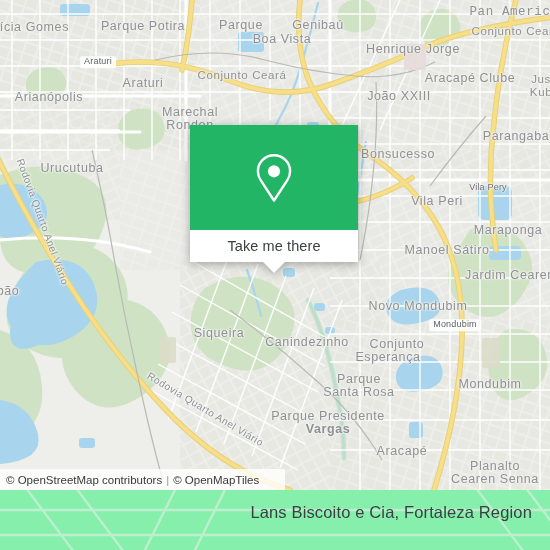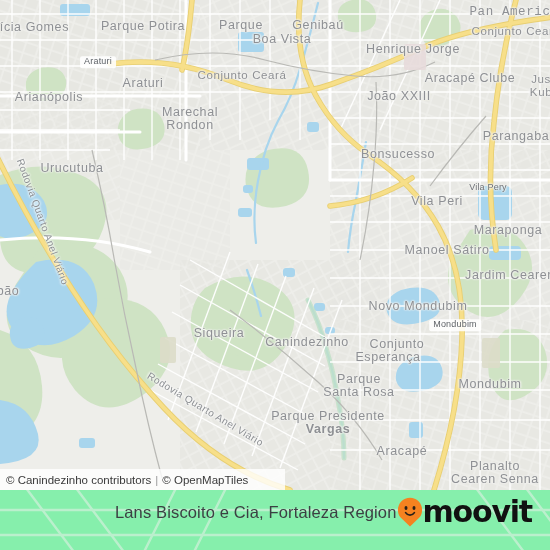--- a/index.html
+++ b/index.html
@@ -282,43 +282,46 @@
         <div class="maplabel lbl-lg" style="left: 328px; top: 430px; font-weight: bold;">Vargas</div>
         <div class="maplabel lbl-lg" style="left: 402px; top: 452px;">Aracapé</div>
         <div class="maplabel lbl-lg" style="left: 495px; top: 467px;">Planalto</div>
         <div class="maplabel lbl-lg" style="left: 495px; top: 480px;">Cearen Senna</div>
       </div>
     <div id="roadlabels-layer">
         <div class="maplabel lbl-road" style="left: 42px; top: 222px; transform: translate(-50%, -50%) rotate(70deg);">Rodovia Quarto Anel Viário</div>
         <div class="maplabel lbl-road" style="left: 205px; top: 410px; transform: translate(-50%, -50%) rotate(31deg);">Rodovia Quarto Anel Viário</div>
       </div>
 
+    <div class="popup">
+      <div class="popup-head">
+        <svg class="pin-icon" viewBox="0 0 42 52">
+          <path d="M21 3.2c-8.9 0-16.1 7.2-16.1 16.1 0 3.4 1.1 6.5 2.9 9.1L21 48.5l13.2-20.1c1.8-2.6 2.9-5.7 2.9-9.1C37.1 10.4 29.9 3.2 21 3.2z" fill="none" stroke="#ffffff" stroke-width="2.4" stroke-linejoin="round"></path>
+          <circle cx="21" cy="19.3" r="6.1" fill="#ffffff"></circle>
+        </svg>
+      </div>
+      <div class="popup-foot">
+        <span class="popup-foot-label">Take me there</span>
+        <span class="popup-tail"></span>
+      </div>
+    </div>
 
     <div class="attrib" style="width: 271px;">
-      <span class="attrib-text">© Canindezinho contributors</span>
+      <span class="attrib-text">© OpenStreetMap contributors</span>
       <span class="attrib-text attrib-sep">|</span>
       <span class="attrib-text">© OpenMapTiles</span>
     </div>
   </div>
 
   <div class="bottombar">
     <svg class="bottombar-wm" viewBox="0 0 550 60">
       <g stroke="#f0f0ee" stroke-width="2.4" fill="none">
         <path d="M20,-10 L80,70 M70,-10 L130,70 M470,-10 L530,70 M520,-10 L580,70"></path>
         <path d="M0,20 H550 M0,45 H550"></path>
         <path d="M180,-10 L140,70 M230,-10 L190,70"></path>
       </g>
     </svg>
 
     <span class="bottom-title">Lans Biscoito e Cia, Fortaleza Region</span>
 
-    <div class="brand">
-      <svg class="brand-pin" viewBox="0 0 26 30">
-        <path d="M13 0.8C6.3 0.8 0.9 6.2 0.9 12.9c0 2.6 0.8 5 2.2 7L13 29.4l9.9-9.5c1.4-2 2.2-4.4 2.2-7C25.1 6.2 19.7 0.8 13 0.8z" fill="#f58220"></path>
-        <ellipse cx="9" cy="11" rx="1.5" ry="1.9" fill="#2b2118"></ellipse>
-        <ellipse cx="17" cy="11" rx="1.5" ry="1.9" fill="#2b2118"></ellipse>
-        <path d="M8.6 15.6c1 1.6 2.6 2.5 4.4 2.5s3.4-0.9 4.4-2.5" fill="none" stroke="#2b2118" stroke-width="1.7" stroke-linecap="round"></path>
-      </svg>
-      <span class="brand-word">moovit</span>
-    </div>
   </div>
 
 </div>
 
 </body></html>

